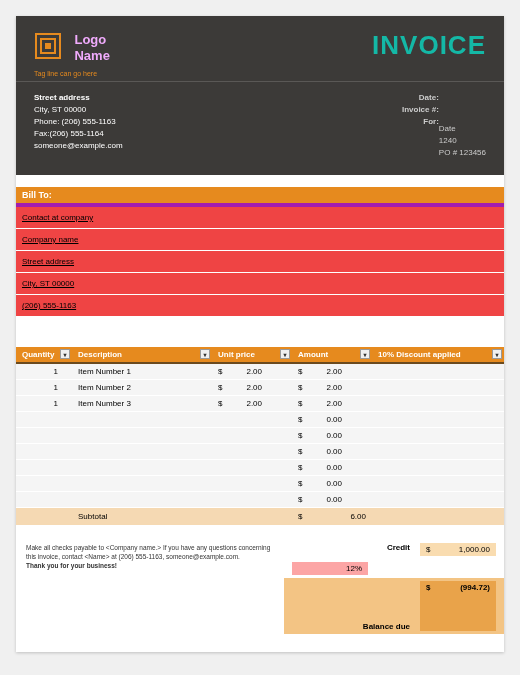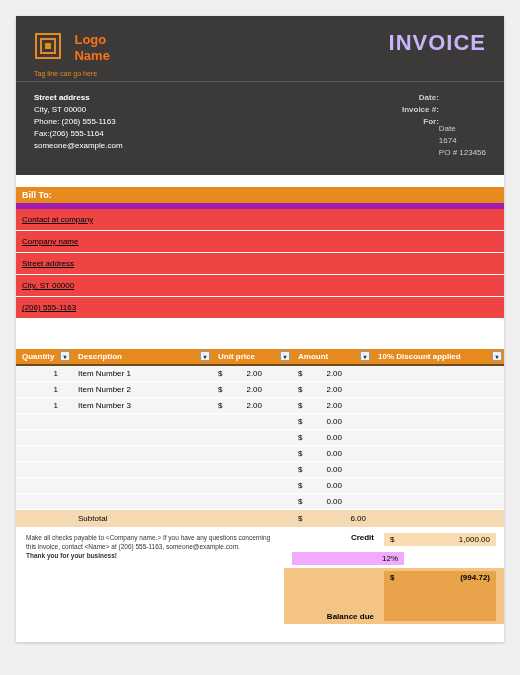--- a/index.html
+++ b/index.html
@@ -1,58 +1,58 @@
 <!DOCTYPE html>
 <html><head>
 <meta charset="utf-8">
 <style>
   * { margin: 0; padding: 0; box-sizing: border-box; }
   body { width: 520px; height: 675px; background: #f0f0f0; font-family: Arial, sans-serif; padding: 16px; }
   .page { background: #fff; width: 488px; margin: 0 auto; box-shadow: 0 1px 3px rgba(0,0,0,0.2); }
 
   .header-dark { background: #3c3a38; padding: 16px 18px 4px 18px; position: relative; }
   .logo-box { display: inline-block; vertical-align: top; margin-right: 8px; }
-  .logo-text { display: inline-block; vertical-align: top; color: #f97316; font-weight: bold; font-size: 13px; line-height: 1.2; }
+  .logo-text { display: inline-block; vertical-align: top; color: #f0abfc; font-weight: bold; font-size: 13px; line-height: 1.2; }
   .tagline { color: #e68a1e; font-size: 7px; margin-top: 6px; display: block; }
-  .invoice-title { position: absolute; right: 18px; top: 14px; color: #c4b5fd; font-weight: bold; font-size: 22px; letter-spacing: 1px; }
+  .invoice-title { position: absolute; right: 18px; top: 14px; color: #14b8a6; font-weight: bold; font-size: 26px; letter-spacing: 1px; }
 
   .header-meta { background: #3c3a38; border-top: 1px solid #5a5856; padding: 10px 18px 16px 18px; display: flex; justify-content: space-between; color: #fff; font-size: 8px; line-height: 1.5; }
   .meta-left { }
   .meta-right { display: flex; color: #ccc; }
   .meta-labels { text-align: right; font-weight: bold; }
   .meta-values { text-align: left; margin-top: 31px; }
 
-  .billto-header { background: #e68a1e; color: #fff; font-weight: bold; font-size: 9px; padding: 3px 6px; margin-top: 12px; border-bottom: 6px solid #a21caf; }
+  .billto-header { background: #e68a1e; color: #fff; font-weight: bold; font-size: 9px; padding: 3px 6px; margin-top: 12px; border-bottom: 4px solid #a21caf; }
   .billto-rows { }
   .billto-row { font-size: 8px; padding: 6px 6px; background: #ef4444; border-bottom: 1px solid #fff; text-decoration: underline; }
 
   .spacer { height: 30px; }
 
   table.items { width: 100%; border-collapse: collapse; font-size: 8px; }
   table.items th { background: #e68a1e; color: #fff; font-weight: bold; text-align: left; padding: 3px 6px; border-bottom: 2px solid #6b4a1e; position: relative; }
   table.items th .drop { position: absolute; right: 2px; top: 2px; width: 10px; height: 10px; background: #f0f0f0; border: 1px solid #999; display: flex; align-items: center; justify-content: center; font-size: 6px; color: #333; }
   table.items td { padding: 3px 6px; border-bottom: 1px solid #fff; }
   table.items tr.data td { background: #f5f5f5; }
   table.items tr.data td.qty { text-align: right; padding-right: 14px; }
   table.items tr.data td.price, table.items tr.data td.amount { text-align: center; }
   table.items tr.data td.price::before, table.items tr.data td.amount::before { content: "$"; float: left; }
   table.items tr.subtotal td { background: #f5d9b3; padding: 4px 6px; }
   table.items tr.subtotal td.amount::before { content: "$"; float: left; }
   table.items tr.subtotal td.amount { text-align: right; }
 
-  .totals-section { display: flex; padding: 2px 0 18px 0; }
+  .totals-section { display: flex; padding: 14px 0 18px 0; }
   .notes { flex: 1; font-size: 6.5px; line-height: 1.35; padding: 4px 10px 0 10px; color: #333; }
   .notes-thanks { font-weight: bold; }
   .totals { width: 220px; font-size: 8px; }
   .total-row { display: flex; padding: 3px 8px; }
   .total-label { flex: 1; text-align: right; font-weight: bold; padding-right: 10px; }
-  .total-val { width: 112px; text-align: right; background: #fdebd2; padding: 2px 6px; }
+  .total-val { width: 76px; text-align: right; background: #fdebd2; padding: 2px 6px; }
   .total-val.dollar::before { content: "$"; float: left; }
   .total-row.credit .total-val { background: #f9dcb0; }
-  .total-row.discount .total-val { background: #f0abfc; }
+  .total-row.discount .total-val { background: #fca5a5; }
   .total-row.balance { background: #f3c484; }
   .total-row.balance .total-label { padding-top: 2px; margin-top: 39px; }
   .total-row.balance .total-val { background: #e9a34a; font-weight: bold; }
 
   .col-qty { width: 56px; }
   .col-desc { width: 140px; }
   .col-price { width: 80px; }
   .col-amount { width: 80px; }
   .col-disc { }
 </style>
@@ -86,21 +86,21 @@
       <div>someone@example.com</div>
     </div>
     <div class="meta-right">
       <div class="meta-labels">
         <div>Date:</div>
         <div>Invoice #:</div>
         <div>For:</div>
       </div>
       <div class="meta-values">
         <div>Date</div>
-        <div>1674</div>
+        <div>1240</div>
         <div>PO # 123456</div>
       </div>
     </div>
   </div>
 
   <div class="billto-header">Bill To:</div>
   <div class="billto-rows">
     <div class="billto-row">Contact at company</div>
     <div class="billto-row">Company name</div>
     <div class="billto-row">Street address</div>

